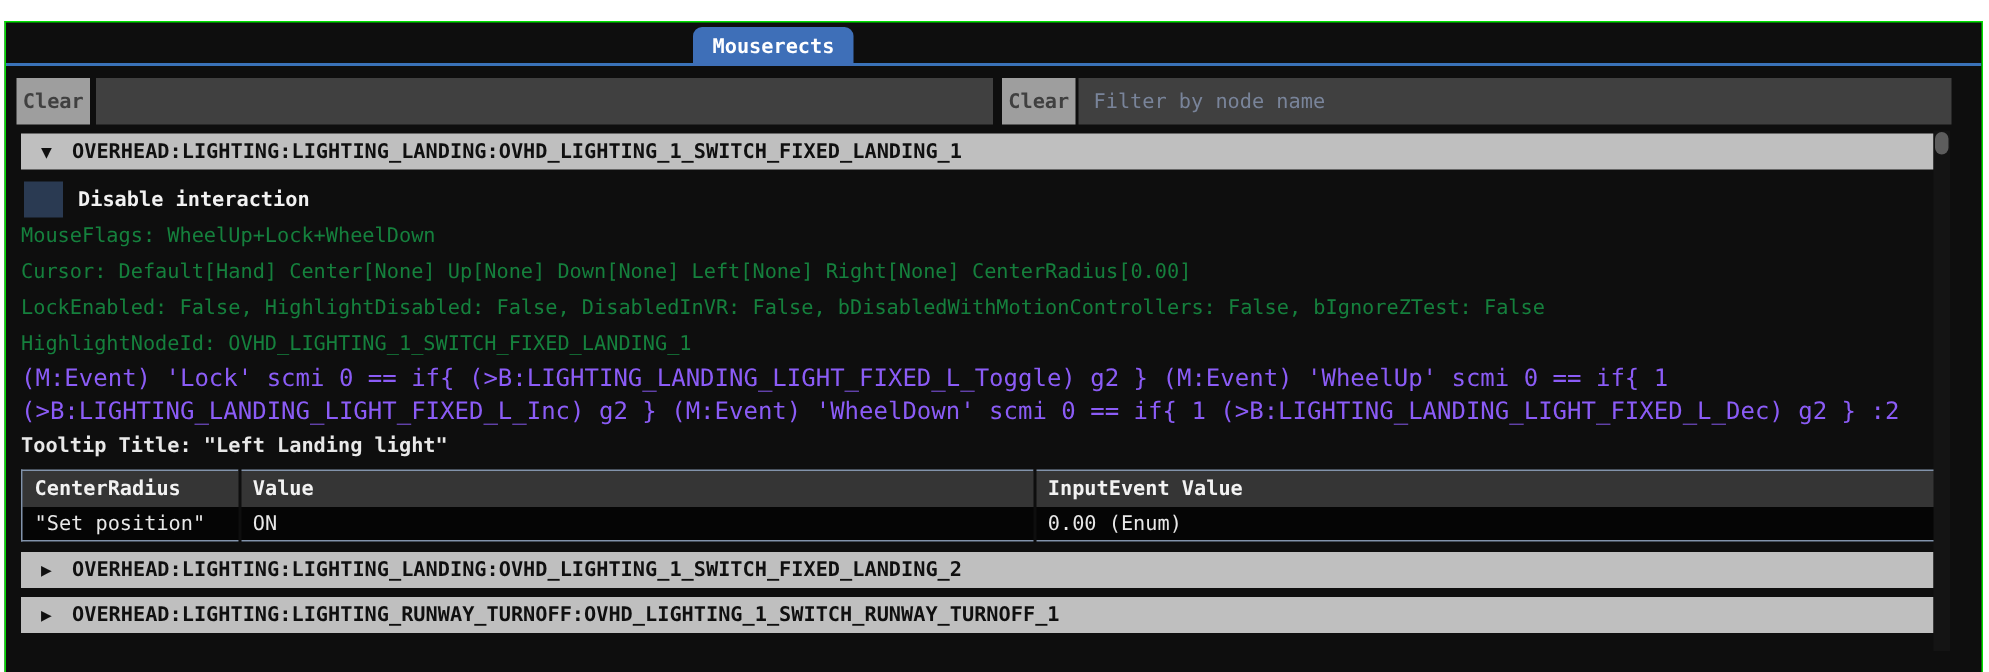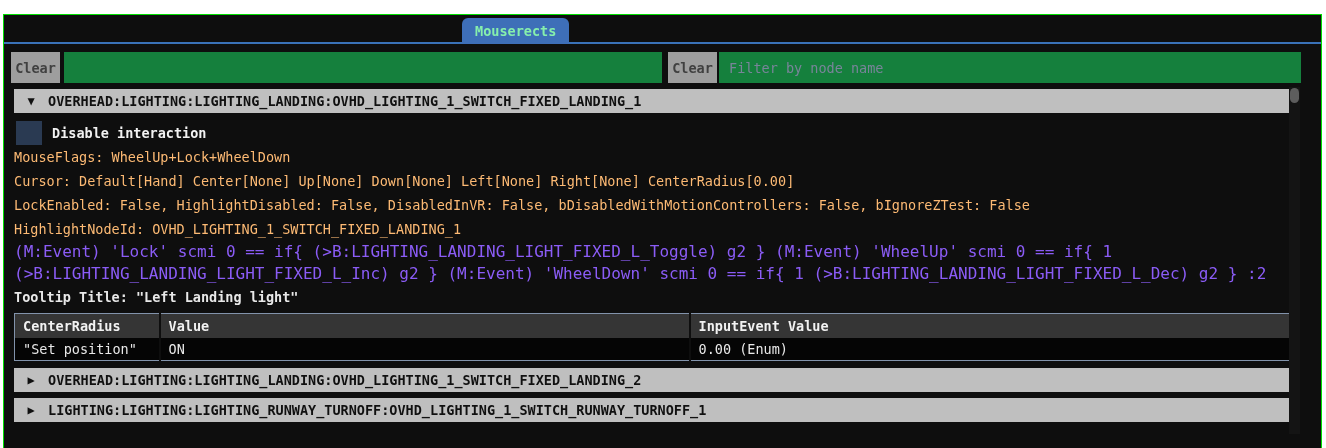--- a/index.html
+++ b/index.html
@@ -5,50 +5,50 @@
   * { box-sizing: border-box; margin: 0; padding: 0; }
   html, body { width: 1326px; height: 448px; background: #ffffff; overflow: hidden;
     font-family: "DejaVu Sans Mono", "Liberation Mono", monospace; }
 
   .window { position: absolute; left: 3px; top: 14px; width: 1319px; height: 434px;
     background: #0e0e0e; border: 1px solid #00e000; border-bottom: none; overflow: hidden; }
 
   
   .tabbar { position: relative; height: 29px; border-bottom: 2px solid #3a72b8; }
   .tab { position: absolute; left: 458px; top: 3px; height: 26px;
-    background: #3e6fb8; color: #86efac; font-size: 13.5px; font-weight: bold;
+    background: #3e6fb8; color: #ffffff; font-size: 13.5px; font-weight: bold;
     border-radius: 6px 6px 0 0; padding: 0 13px; display: flex; align-items: center; cursor: default; }
 
   
   .toolbar { display: flex; align-items: center; margin: 8px 10px 4px 7px; height: 31px; }
   .btn-clear { width: 49px; height: 31px; background: #9e9e9e; color: #404040;
     font-size: 13.5px; font-weight: bold; display: flex; align-items: center; justify-content: center;
     border: none; font-family: inherit; }
-  .tb-input { height: 31px; background: #15803d; border: none; outline: none;
+  .tb-input { height: 31px; background: #404040; border: none; outline: none;
     color: #d8dde6; font-family: inherit; font-size: 13.5px; padding: 0 10px; }
   .tb-input::placeholder { color: #79849a; opacity: 1; }
   #search-input { width: 598px; margin-left: 4px; }
   #filter-input { width: 582px; margin-left: 2px; }
   .tb-gap { width: 6px; }
 
   
   .list { position: absolute; left: 0; top: 72px; width: 100%; height: 347px; overflow: hidden; }
   .sec-header { margin: 0 32px 0 10px; height: 24px; background: #bfbfbf; color: #101010;
     font-size: 13.5px; font-weight: bold; display: flex; align-items: center; cursor: pointer; }
   .sec-header .tri { width: 34px; text-align: center; font-size: 12px; color: #101010; }
   .sec-header.first { margin-top: 2px; }
   .sec-header.collapsed-1 { margin-top: 7px; }
   .sec-header.collapsed-2 { margin-top: 6px; }
 
   .check-row { display: flex; align-items: center; margin: 8px 0 0 12px; height: 24px; }
   .checkbox { width: 26px; height: 24px; background: #2a3a52; }
   .check-label { margin-left: 10px; color: #f2f2f2; font-size: 13.5px; font-weight: bold; }
 
   .info-line { height: 24px; line-height: 24px; padding-left: 10px;
-    color: #fdba74; font-size: 13.5px; white-space: pre; }
+    color: #15803d; font-size: 13.5px; white-space: pre; }
   .script-line { height: 22px; line-height: 22px; padding-left: 10px;
     color: #8b5cf6; font-size: 16px; white-space: pre; }
   .info-line.tooltip { font-weight: bold; color: #e8e8e8; }
 
   
   .rect-table { margin: 4px 36px 0 10px; border: 1px solid #8293ab; border-collapse: collapse; width: 1280px; }
   .rect-table th, .rect-table td { font-size: 13.5px; text-align: left; padding: 0 0 0 8px;
     border-right: 2px solid #0e0e0e; white-space: pre; }
   .rect-table th { background: #353535; color: #f2f2f2; height: 24px; font-weight: bold; }
   .rect-table td { background: #050505; color: #e8e8e8; height: 23px; }
@@ -118,21 +118,21 @@
       </tbody>
     </table>
 
     <div class="sec-header collapsed-1">
       <span class="tri">▶</span>
       <span>OVERHEAD:LIGHTING:LIGHTING_LANDING:OVHD_LIGHTING_1_SWITCH_FIXED_LANDING_2</span>
     </div>
 
     <div class="sec-header collapsed-2">
       <span class="tri">▶</span>
-      <span>LIGHTING:LIGHTING:LIGHTING_RUNWAY_TURNOFF:OVHD_LIGHTING_1_SWITCH_RUNWAY_TURNOFF_1</span>
+      <span>OVERHEAD:LIGHTING:LIGHTING_RUNWAY_TURNOFF:OVHD_LIGHTING_1_SWITCH_RUNWAY_TURNOFF_1</span>
     </div>
 
   </div>
 
   <div class="scrollbar">
     <div class="scroll-thumb"></div>
   </div>
 
 </div>
 

